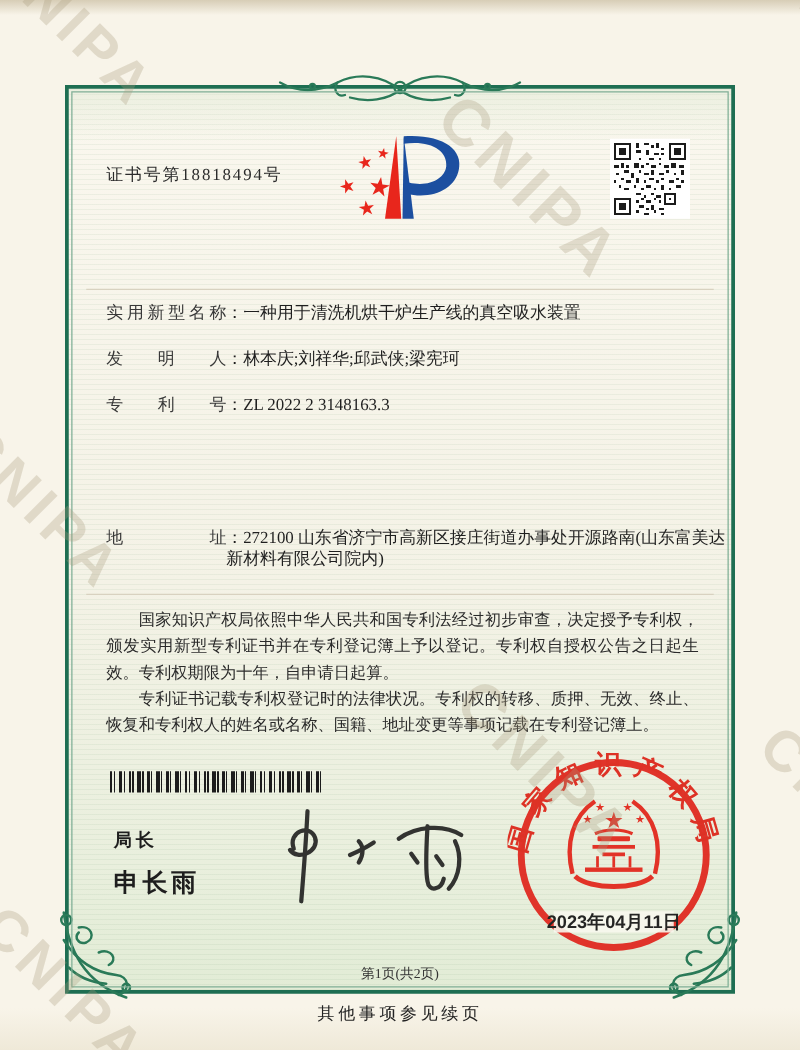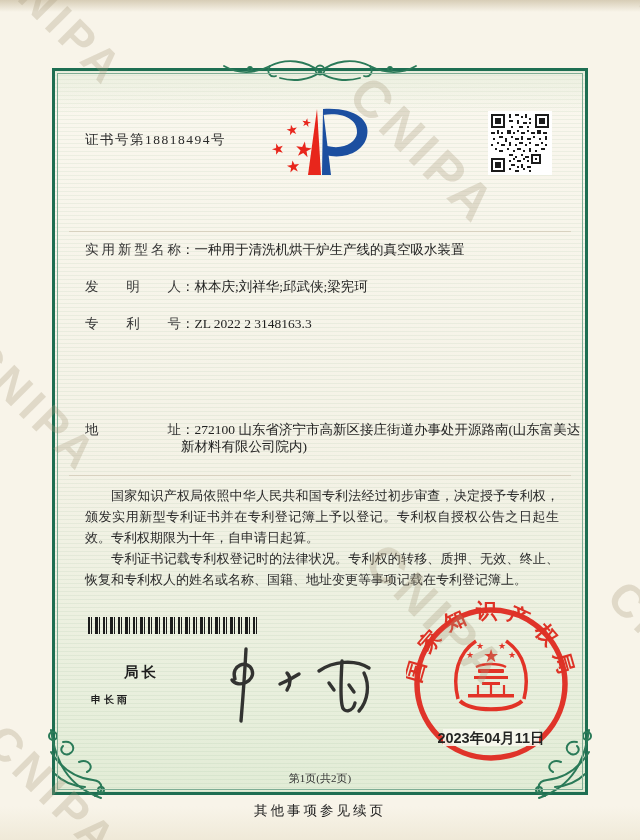--- a/index.html
+++ b/index.html
@@ -58,22 +58,22 @@
   .paras p{margin:0;text-indent:2em;}
   .barcode{
     position:absolute;left:33px;top:546px;width:172px;height:17px;
     background:repeating-linear-gradient(90deg,
       #1c1c1c 0 2px,transparent 2px 3px,
       #1c1c1c 3px 4px,transparent 4px 7px,
       #1c1c1c 7px 10px,transparent 10px 11px,
       #1c1c1c 11px 12px,transparent 12px 15px);
   }
   .sig-title{position:absolute;left:36px;top:592px;font-size:14.5px;font-weight:600;color:#1e1e1e;
-    font-family:Liberation Serif, serif;letter-spacing:3px;margin-left:33px;}
-  .sig-name{position:absolute;left:36px;top:622px;font-size:10px;font-weight:600;color:#1e1e1e;
+    font-family:Liberation Serif, serif;letter-spacing:3px;}
+  .sig-name{position:absolute;left:36px;top:622px;font-size:20px;font-weight:600;color:#1e1e1e;
     font-family:"Liberation Sans","DejaVu Sans",sans-serif;letter-spacing:3px;}
   .signature{position:absolute;left:146px;top:572px;width:196px;height:84px;}
   .seal{position:absolute;left:351px;top:528px;width:170px;height:170px;z-index:4;}
   .page-no{position:absolute;left:0;top:700px;width:100%;text-align:center;font-size:11px;color:#333;}
   .footer-note{
     position:absolute;left:0;top:802px;width:100%;text-align:center;
     font-size:13.5px;color:#222;letter-spacing:3px;z-index:3;
   }
   .orn-top{position:absolute;left:50%;top:-16px;transform:translateX(-50%);}
   .orn-bl{position:absolute;left:-10px;bottom:-12px;}

